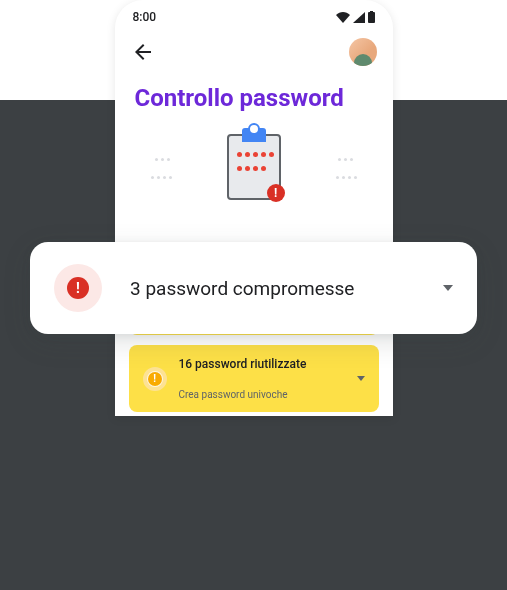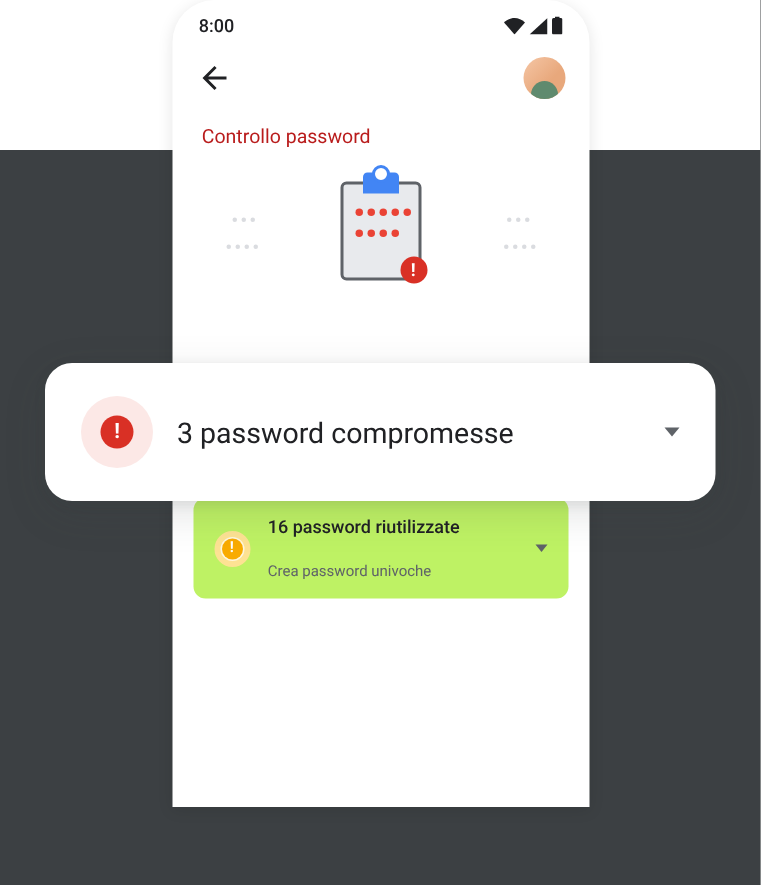--- a/index.html
+++ b/index.html
@@ -22,21 +22,21 @@
       right: 0;
       bottom: 0;
       background: #3c4043;
     }
     .phone {
       position: absolute;
       top: 0;
       left: 50%;
       transform: translateX(-50%);
       width: 278px;
-      height: 538px;
+      height: 416px;
       background: #fff;
       border-radius: 28px 28px 0 0;
       overflow: hidden;
       box-shadow: 0 2px 10px rgba(0,0,0,0.1);
     }
     .status-bar {
       display: flex;
       justify-content: space-between;
       align-items: center;
       padding: 10px 18px 4px;
@@ -73,23 +73,23 @@
       position: absolute;
       bottom: -2px;
       left: 50%;
       transform: translateX(-50%);
       width: 18px;
       height: 14px;
       background: #5f8a6e;
       border-radius: 10px 10px 0 0;
     }
     .page-title {
-      font-size: 13px;
-      font-weight: 400;
-      color: #b91c1c;
+      font-size: 24px;
+      font-weight: 700;
+      color: #6d28d9;
       padding: 8px 20px 16px;
     }
     .illustration {
       display: flex;
       justify-content: center;
       align-items: center;
       padding: 8px 0 20px;
       position: relative;
       height: 90px;
     }
@@ -165,21 +165,21 @@
       justify-content: center;
       color: #fff;
       font-size: 12px;
       font-weight: bold;
     }
     .card-area {
       padding: 0 14px;
       margin-top: 50px;
     }
     .small-card {
-      background: #bef264;
+      background: #fde047;
       border-radius: 8px;
       padding: 12px 14px;
       margin-bottom: 10px;
       display: flex;
       align-items: center;
       gap: 12px;
       cursor: pointer;
     }
     .warn-icon {
       width: 24px;
@@ -230,21 +230,21 @@
     .floating-card {
       position: absolute;
       top: 242px;
       left: 30px;
       right: 30px;
       background: #fff;
       border-radius: 18px;
       padding: 22px 24px;
       display: flex;
       align-items: center;
-      gap: 16px;
+      gap: 28px;
       box-shadow: 0 8px 28px rgba(60,64,67,0.15), 0 2px 8px rgba(60,64,67,0.1);
       cursor: pointer;
     }
     .danger-icon {
       width: 48px;
       height: 48px;
       border-radius: 50%;
       background: #fce8e6;
       display: flex;
       align-items: center;

